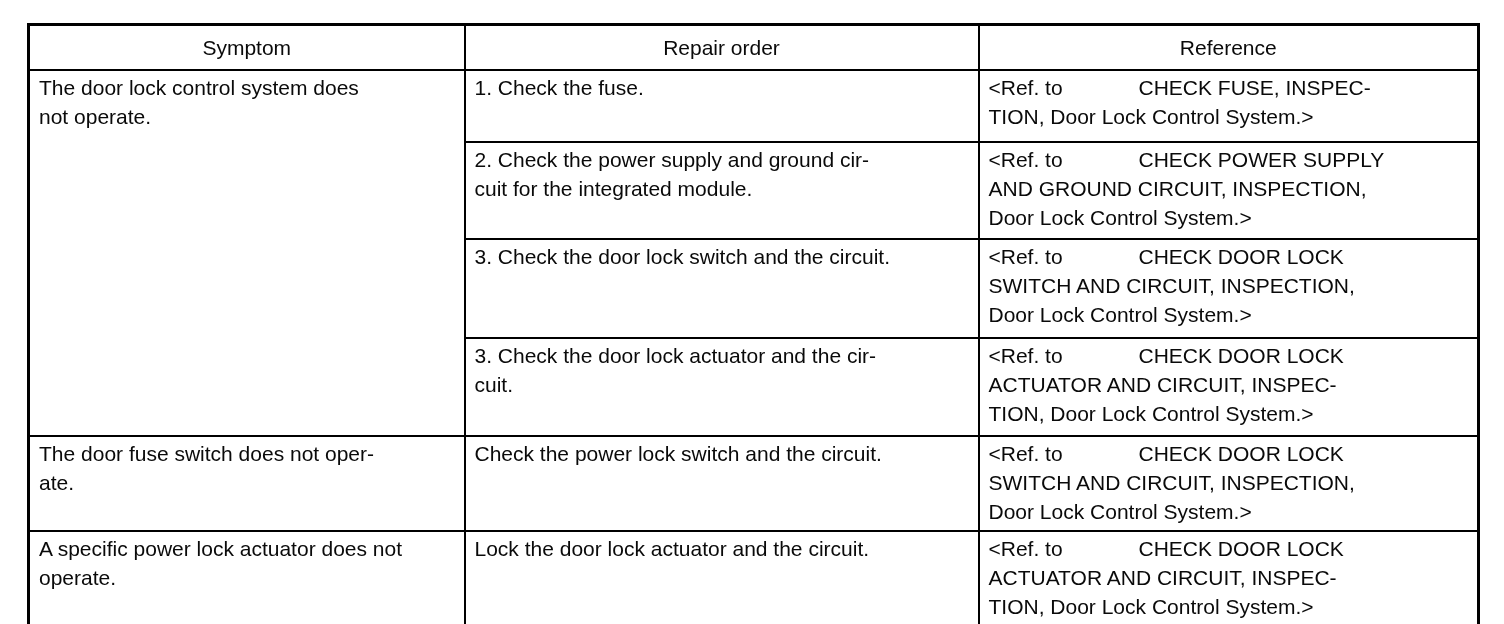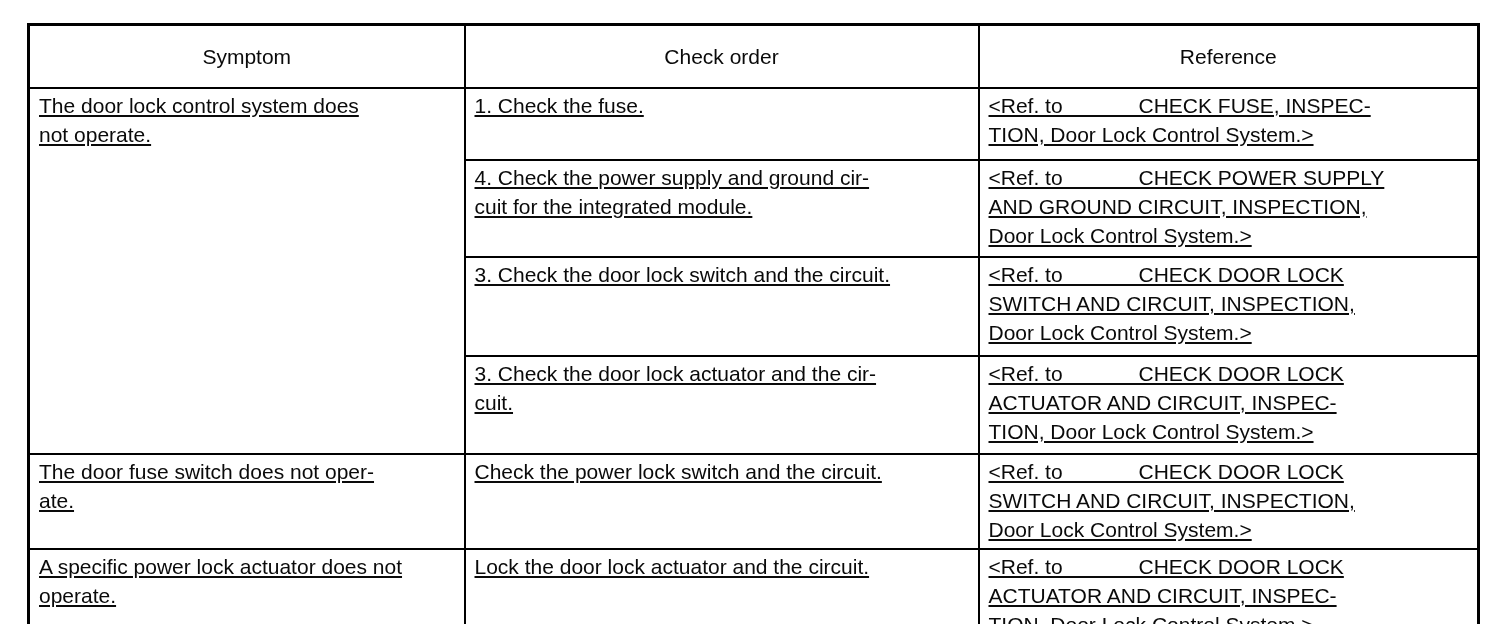--- a/index.html
+++ b/index.html
@@ -30,30 +30,29 @@
     border: 2px solid #000000;
   }
   table.manual {
     border: 3px solid #000000;
   }
   table.manual th {
     font-weight: normal;
     text-align: center;
     vertical-align: middle;
     height: 31px;
-    padding: 15px 4px;
+    padding: 6px 4px;
     white-space: pre-wrap;
   }
   table.manual td {
     vertical-align: top;
     text-align: left;
     padding: 2px 6px 2px 9px;
     white-space: pre-wrap;
     overflow: hidden;
-    text-decoration: underline;
   }
   tr.r-fuse     td { height: 66px; }
   tr.r-power    td { height: 91px; }
   tr.r-switch   td { height: 93px; margin-top: 20px; }
   tr.r-actuator td { height: 92px; }
   tr.r-sw2      td { height: 89px; }
   tr.r-act2     td { height: 93px; }
 </style>
 </head>
 <body>
@@ -61,34 +60,34 @@
 <div class="page">
   <table class="manual">
     <colgroup>
       <col style="width:436px">
       <col style="width:514px">
       <col style="width:500px">
     </colgroup>
     <thead>
       <tr>
         <th>Symptom</th>
-        <th>Check order</th>
+        <th>Repair order</th>
         <th>Reference</th>
       </tr>
     </thead>
     <tbody>
       <tr class="r-fuse">
         <td rowspan="4">The door lock control system does
 not operate.</td>
         <td>1. Check the fuse.</td>
         <td>&lt;Ref. to             CHECK FUSE, INSPEC-
 TION, Door Lock Control System.&gt;</td>
       </tr>
       <tr class="r-power">
-        <td>4. Check the power supply and ground cir-
+        <td>2. Check the power supply and ground cir-
 cuit for the integrated module.</td>
         <td>&lt;Ref. to             CHECK POWER SUPPLY
 AND GROUND CIRCUIT, INSPECTION,
 Door Lock Control System.&gt;</td>
       </tr>
       <tr class="r-switch">
         <td>3. Check the door lock switch and the circuit.</td>
         <td>&lt;Ref. to             CHECK DOOR LOCK
 SWITCH AND CIRCUIT, INSPECTION,
 Door Lock Control System.&gt;</td>

